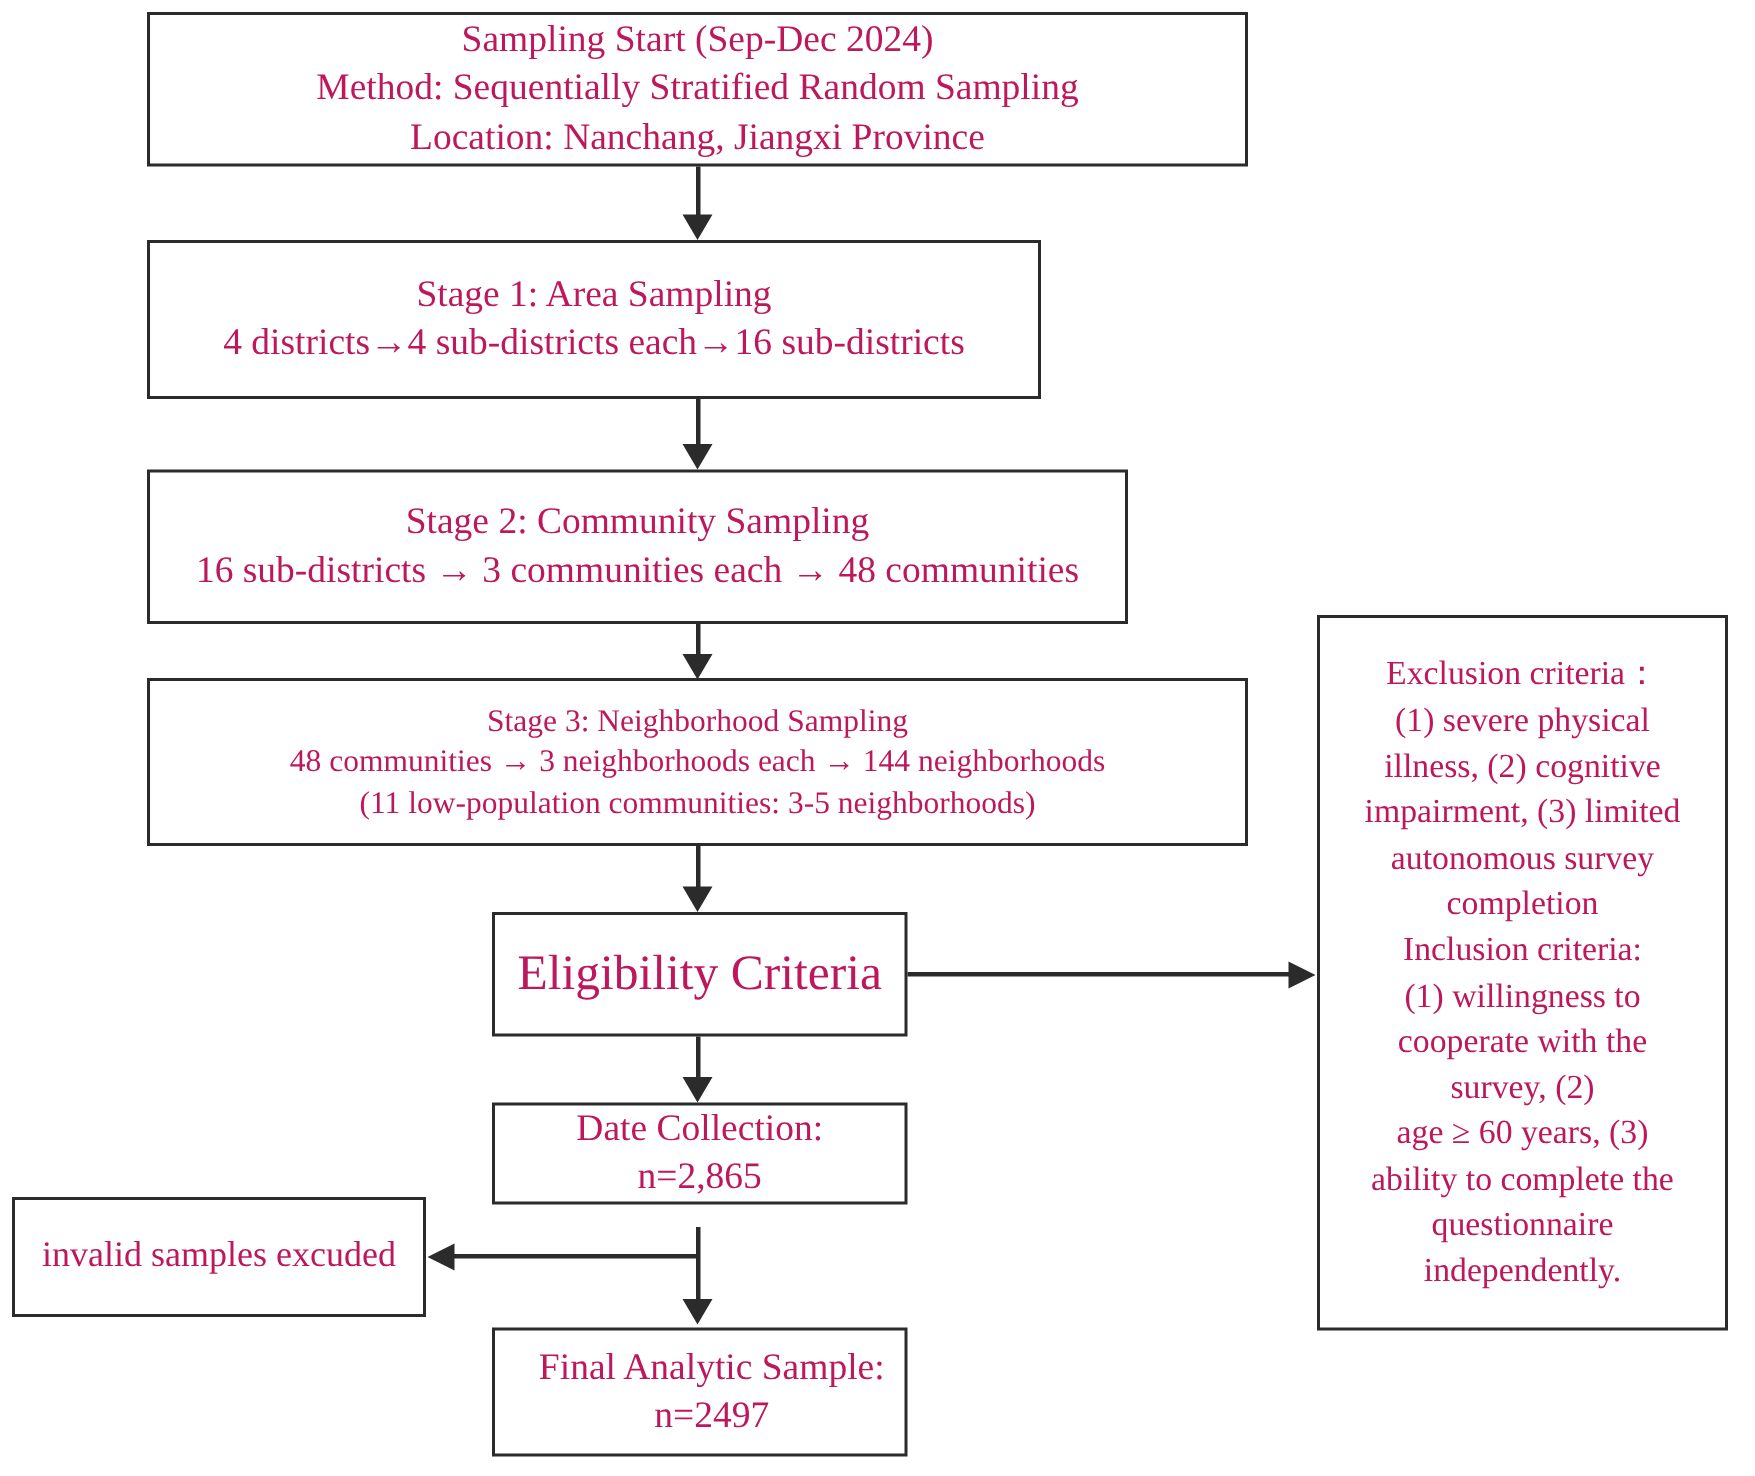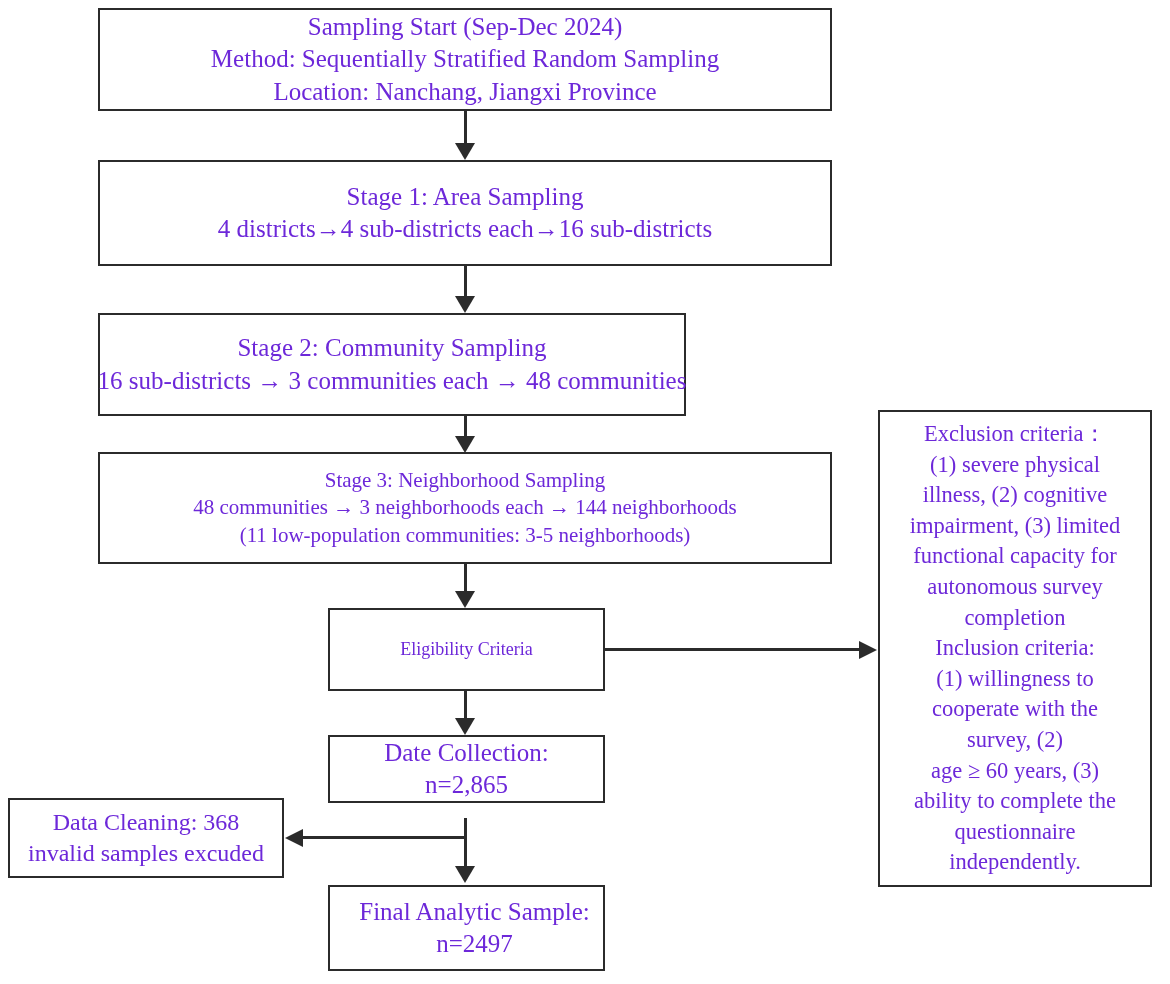--- a/index.html
+++ b/index.html
@@ -6,47 +6,47 @@
     margin: 0;
     padding: 0;
     background: #ffffff;
   }
   #canvas {
     position: relative;
     width: 1170px;
     height: 984px;
     background: #ffffff;
     font-family: "Liberation Serif", "DejaVu Serif", serif;
-    color: #6d28d9;
+    color: #be185d;
     overflow: hidden;
   }
   .box {
     position: absolute;
     box-sizing: border-box;
     border: 2.5px solid #2b2b2b;
     background: #ffffff;
     display: flex;
     flex-direction: column;
     align-items: center;
     justify-content: center;
     text-align: center;
     line-height: 1.30;
     white-space: nowrap;
   }
   .box .ln {
     display: block;
   }
   
   #box-sampling-start { left: 98px;  top: 8px;   width: 734px; height: 103px; font-size: 25px; }
-  #box-stage-1        { left: 98px;  top: 160px; width: 734px; height: 106px; font-size: 25px; }
-  #box-stage-2        { left: 98px;  top: 313px; width: 588px; height: 103px; font-size: 25px; }
+  #box-stage-1        { left: 98px;  top: 160px; width: 596px; height: 106px; font-size: 25px; }
+  #box-stage-2        { left: 98px;  top: 313px; width: 654px; height: 103px; font-size: 25px; }
   #box-stage-3        { left: 98px;  top: 452px; width: 734px; height: 112px; font-size: 21px; }
 
   
-  #box-eligibility    { left: 328px; top: 608px; width: 277px; height: 83px;  font-size: 18px; }
+  #box-eligibility    { left: 328px; top: 608px; width: 277px; height: 83px;  font-size: 33px; }
   #box-date-collection{ left: 328px; top: 735px; width: 277px; height: 68px;  font-size: 25px; }
   #box-final-sample   { left: 328px; top: 885px; width: 277px; height: 86px;  font-size: 25px; padding-left: 16px; }
 
   
   #box-data-cleaning  { left: 8px;   top: 798px; width: 276px; height: 80px;  font-size: 24px; }
   #box-data-cleaning .ln { margin: 0 -6px; }
 
   
   #box-criteria {
     left: 878px; top: 410px; width: 274px; height: 477px;
@@ -144,35 +144,33 @@
     <span class="ln">n=2,865</span>
   </div>
 
   <div class="vline" style="left:464px; top:818px; height:50px;"></div>
   <div class="arrow-down" style="left:455px; top:866px;"></div>
 
   <div class="hline" style="left:302px; top:836px; width:164px;"></div>
   <div class="arrow-left" style="left:285px; top:829px;"></div>
 
   <div class="box" id="box-data-cleaning">
-    <span class="ln">Data Cleaning: 368</span>
     <span class="ln">invalid samples excuded</span>
   </div>
 
   <div class="box" id="box-final-sample">
     <span class="ln">Final Analytic Sample:</span>
     <span class="ln">n=2497</span>
   </div>
 
   <div class="box" id="box-criteria">
     <span class="ln">Exclusion criteria：</span>
     <span class="ln">(1) severe physical</span>
     <span class="ln">illness, (2) cognitive</span>
     <span class="ln">impairment, (3) limited</span>
-    <span class="ln">functional capacity for</span>
     <span class="ln">autonomous survey</span>
     <span class="ln">completion</span>
     <span class="ln">Inclusion criteria:</span>
     <span class="ln">(1) willingness to</span>
     <span class="ln">cooperate with the</span>
     <span class="ln">survey, (2)</span>
     <span class="ln">age ≥ 60 years, (3)</span>
     <span class="ln">ability to complete the</span>
     <span class="ln">questionnaire</span>
     <span class="ln">independently.</span>

